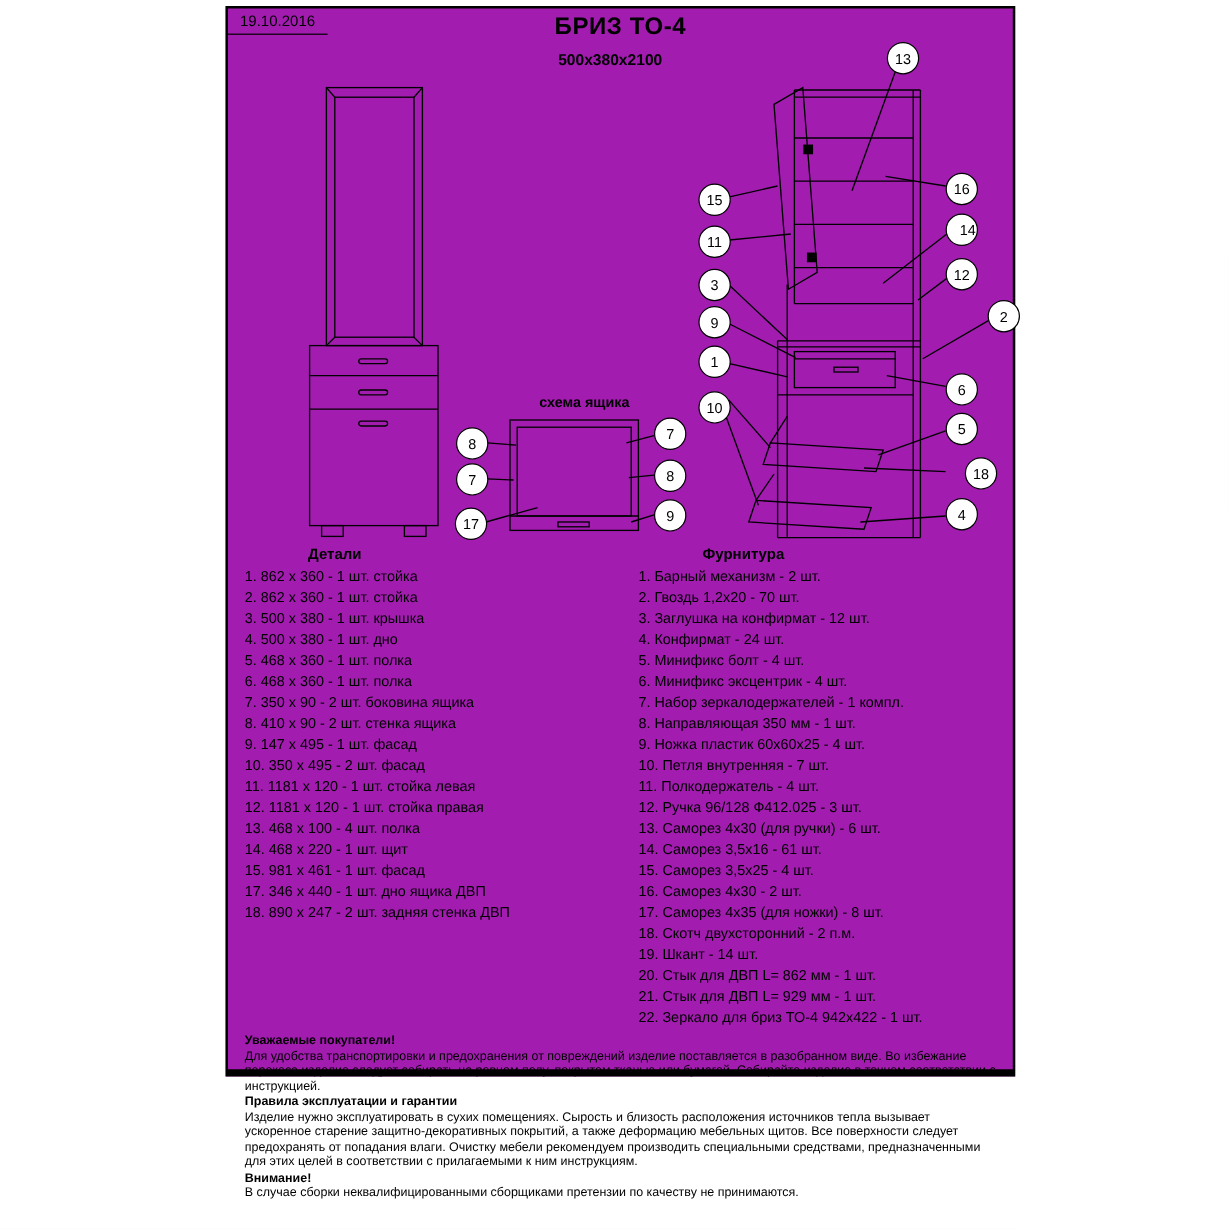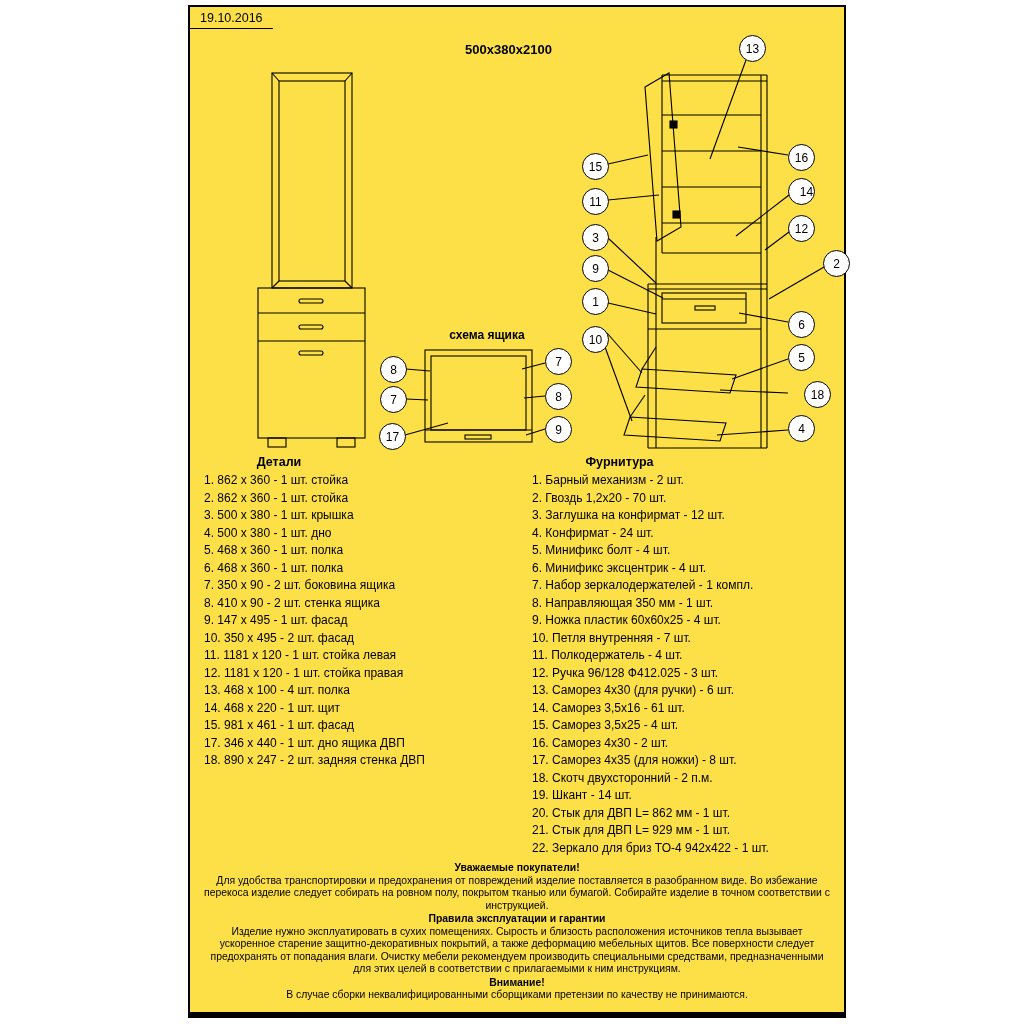--- a/index.html
+++ b/index.html
@@ -1,49 +1,50 @@
 <!DOCTYPE html>
 <html><head>
 <meta charset="utf-8">
 <style>
   * { margin:0; padding:0; box-sizing:border-box; }
   html,body { width:1024px; height:1024px; background:#fff; overflow:hidden;
               font-family:"Liberation Sans", sans-serif; color:#000; }
   .page { position:relative; width:1024px; height:1024px; background:#fff; }
-  .sheet { position:absolute; left:188px; top:5px; width:658px; height:1013px;
-           background:#fde047; border:2px solid #000; border-bottom:6px solid #000; }
+  .sheet { position:absolute; left:188px; top:5px; width:658px; height:892px;
+           background:#a21caf; border:2px solid #000; border-bottom:6px solid #000; }
   .date { position:absolute; left:0; top:0; padding:4px 10px 3px 10px; font-size:12.5px;
           border-bottom:1.5px solid #000; }
   .title { position:absolute; left:0; right:0; top:4px; text-align:center;
            font-size:20px; font-weight:bold; letter-spacing:.5px; }
   .subtitle { position:absolute; left:0; right:17px; top:35px; text-align:center;
               font-size:13px; font-weight:bold; }
   .art { position:absolute; left:0; top:0; width:655px; height:470px; }
   .scheme-label { position:absolute; left:237px; top:321px; width:120px; text-align:center;
                   font-size:12px; font-weight:bold; }
   .co { position:absolute; width:27px; height:27px; border:1.4px solid #000; border-radius:50%;
         background:#fff; font-size:12px; display:flex; align-items:center; justify-content:center; }
   .col { position:absolute; top:448px; font-size:12px; }
   .col .hdr { font-weight:bold; font-size:12.5px; margin-bottom:3px; text-align:center; }
   .col .items > div { line-height:17.5px; white-space:nowrap; }
   .parts { left:14px; width:292px; }
   .parts .hdr { width:150px; }
   .hardware { left:318px; width:332px;margin-left:24px; }
   .hardware .hdr { width:175px; }
-  .footer { position:absolute; left:14px; right:14px; top:854px; text-align:center;
+  .footer { position:absolute; left:14px; right:14px; top:854px; text-align:left;
             font-size:10.4px; line-height:12.5px; }
   .footer .fhdr { font-weight:bold; margin-top:1px; }
 </style>
 </head>
 <body>
 
 <div class="page">
   <div class="sheet">
 
     <div class="date">19.10.2016</div>
+    <div class="title">БРИЗ ТО-4</div>
     <div class="subtitle">500х380х2100</div>
 
     <svg class="art" viewBox="0 0 655 470" stroke="#000" fill="none" stroke-width="1.1">
 
       <g>
         <rect x="82" y="66" width="80" height="215"></rect>
         <rect x="89" y="74" width="66" height="200"></rect>
         <line x1="82" y1="66" x2="89" y2="74"></line>
         <line x1="162" y1="66" x2="155" y2="74"></line>
         <line x1="82" y1="281" x2="89" y2="274"></line>

